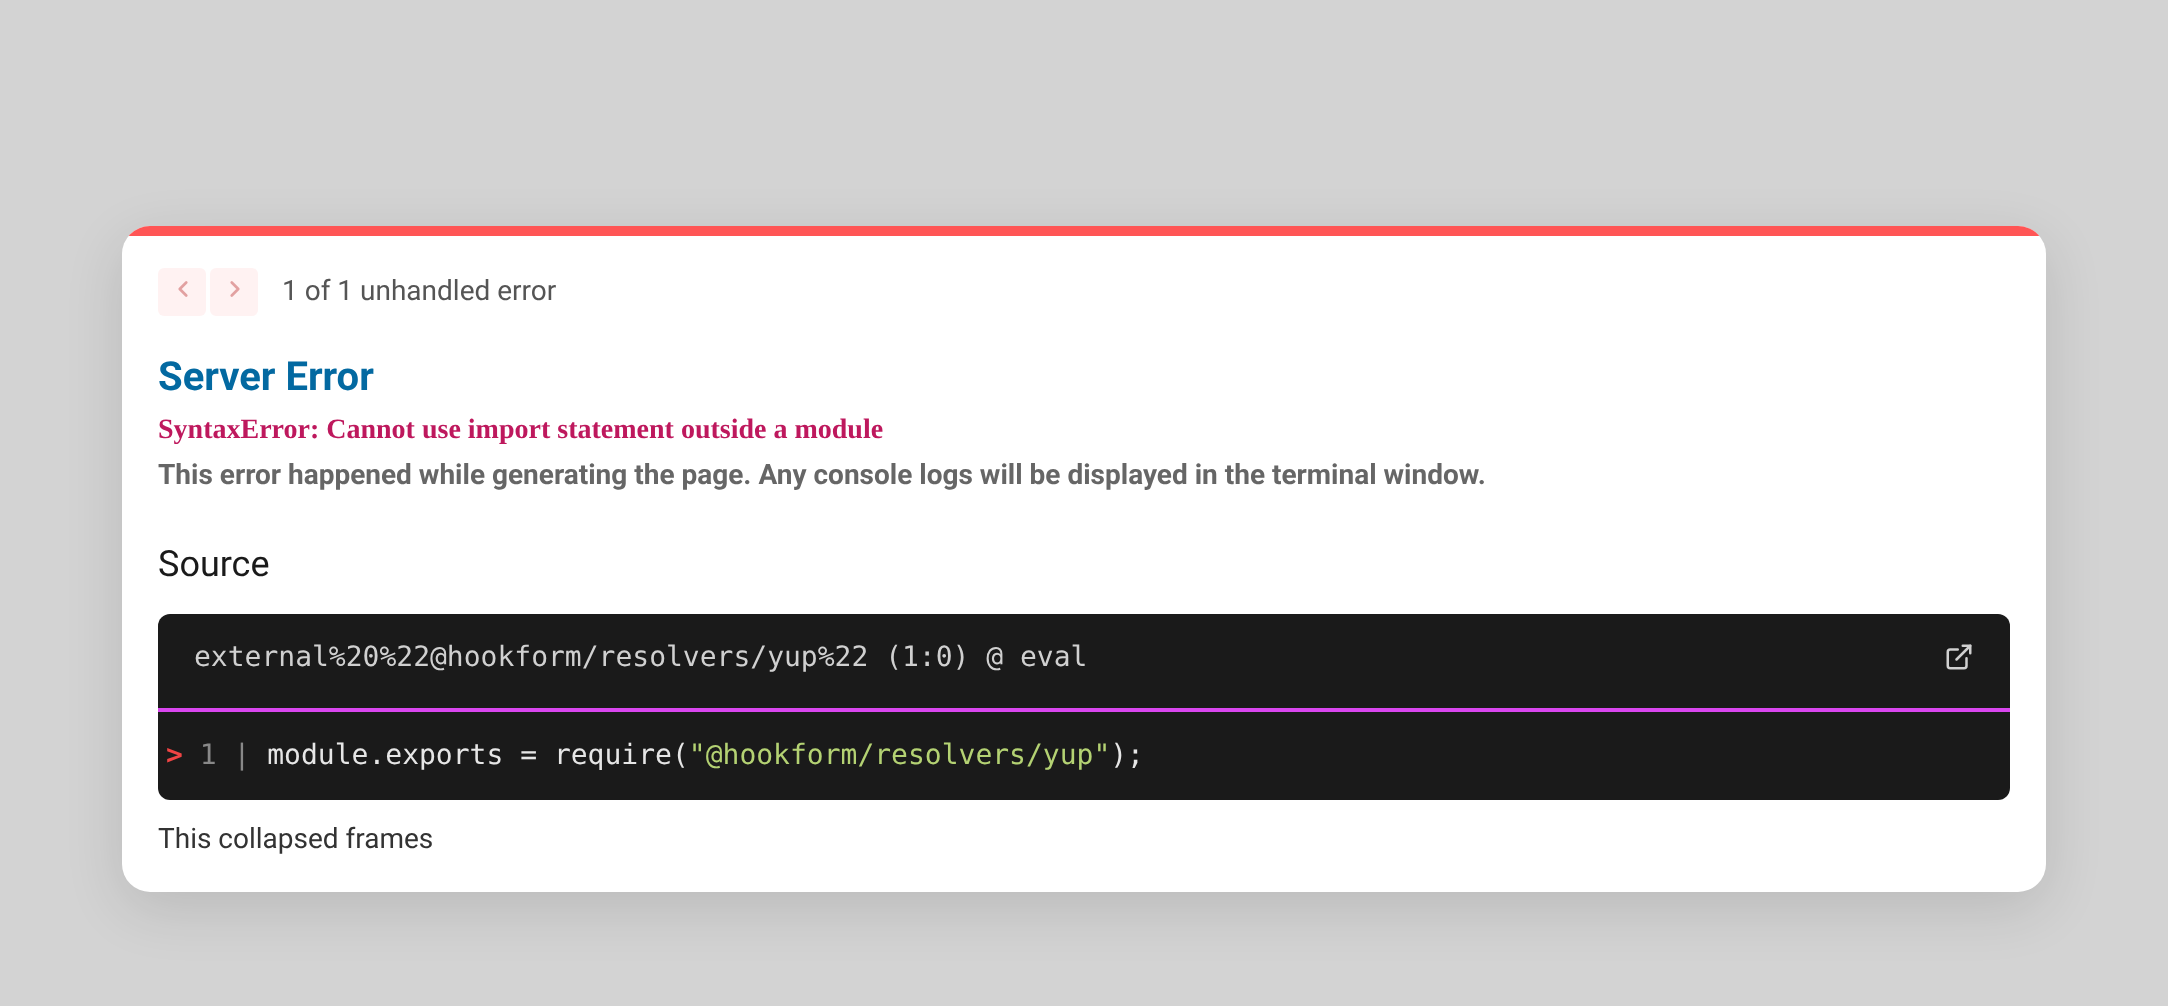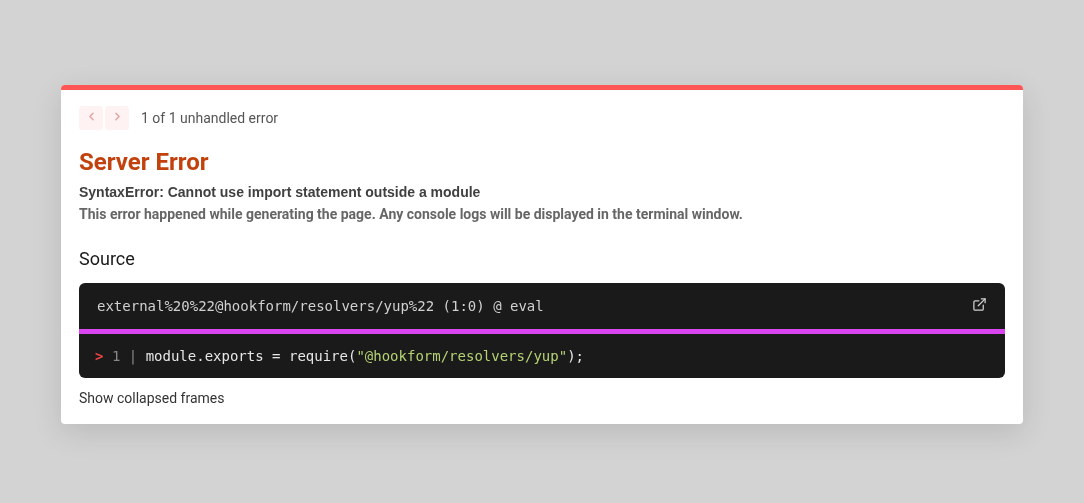--- a/index.html
+++ b/index.html
@@ -14,23 +14,24 @@
       display: flex;
       justify-content: center;
       align-items: flex-start;
       min-height: 100vh;
       padding: 85px 20px;
     }
     
     .error-card {
       background: white;
       width: 962px;
-      border-radius: 4px;
+      border-radius: 14px;
       box-shadow: 0 8px 30px rgba(0, 0, 0, 0.12);
       overflow: hidden;
+      margin-top: 28px;
     }
     
     .top-border {
       height: 5px;
       background: #ff5555;
     }
     
     .card-body {
       padding: 16px 18px 18px 18px;
     }
@@ -64,29 +65,29 @@
       width: 13px;
       height: 13px;
     }
     
     .nav-counter {
       color: #555;
       font-size: 14px;
     }
     
     .error-title {
-      font-size: 24px;
+      font-size: 20px;
       font-weight: 700;
-      color: #c2410c;
+      color: #0369a1;
       margin-bottom: 8px;
     }
     
     .error-message {
-      font-family: Liberation Sans, sans-serif;
-      color: #404040;
+      font-family: Liberation Serif, serif;
+      color: #be185d;
       font-size: 14px;
       font-weight: 700;
       margin-bottom: 6px;
     }
     
     .error-description {
       color: #666;
       font-size: 14px;
       margin-bottom: 26px;
       font-weight: bold;
@@ -103,40 +104,40 @@
       background: #1a1a1a;
       border-radius: 6px;
       overflow: hidden;
       font-family: "SF Mono", Monaco, Menlo, Consolas, monospace;
       font-size: 14px;
       margin-bottom: 12px;
     }
     
     .code-header {
       padding: 14px 18px;
-      border-bottom: 5px solid #d946ef;
+      border-bottom: 2px solid #d946ef;
       display: flex;
       justify-content: space-between;
-      align-items: center;
+      align-items: flex-start;
       color: #d0d0d0;
     }
     
     .external-link {
       color: #d0d0d0;
       display: flex;
       align-items: center;
     }
     
     .external-link svg {
       width: 15px;
       height: 15px;
     }
     
     .code-line {
-      padding: 14px 16px;
+      padding: 14px 4px;
       color: #e6e6e6;
     }
     
     .tok-marker {
       color: #ef4444;
       font-weight: 700;
     }
     
     .tok-linenum {
       color: #888;
@@ -201,16 +202,16 @@
             </svg>
           </span>
         </a>
       </div>
       <div class="code-line">
         <span class="tok-marker">&gt;</span>
         <span> </span><span class="tok-linenum">1</span><span> </span><span class="tok-linenum">|</span><span> </span><span class="tok-white">module</span><span class="tok-white">.</span><span class="tok-white">exports</span><span class="tok-white"> = </span><span class="tok-white">require</span><span class="tok-white">(</span><span class="tok-string">"@hookform/resolvers/yup"</span><span class="tok-white">);</span>
       </div>
     </div>
 
-    <div class="show-frames">Show collapsed frames</div>
+    <div class="show-frames">This collapsed frames</div>
 
   </div>
 </div>
 
 </body></html>

